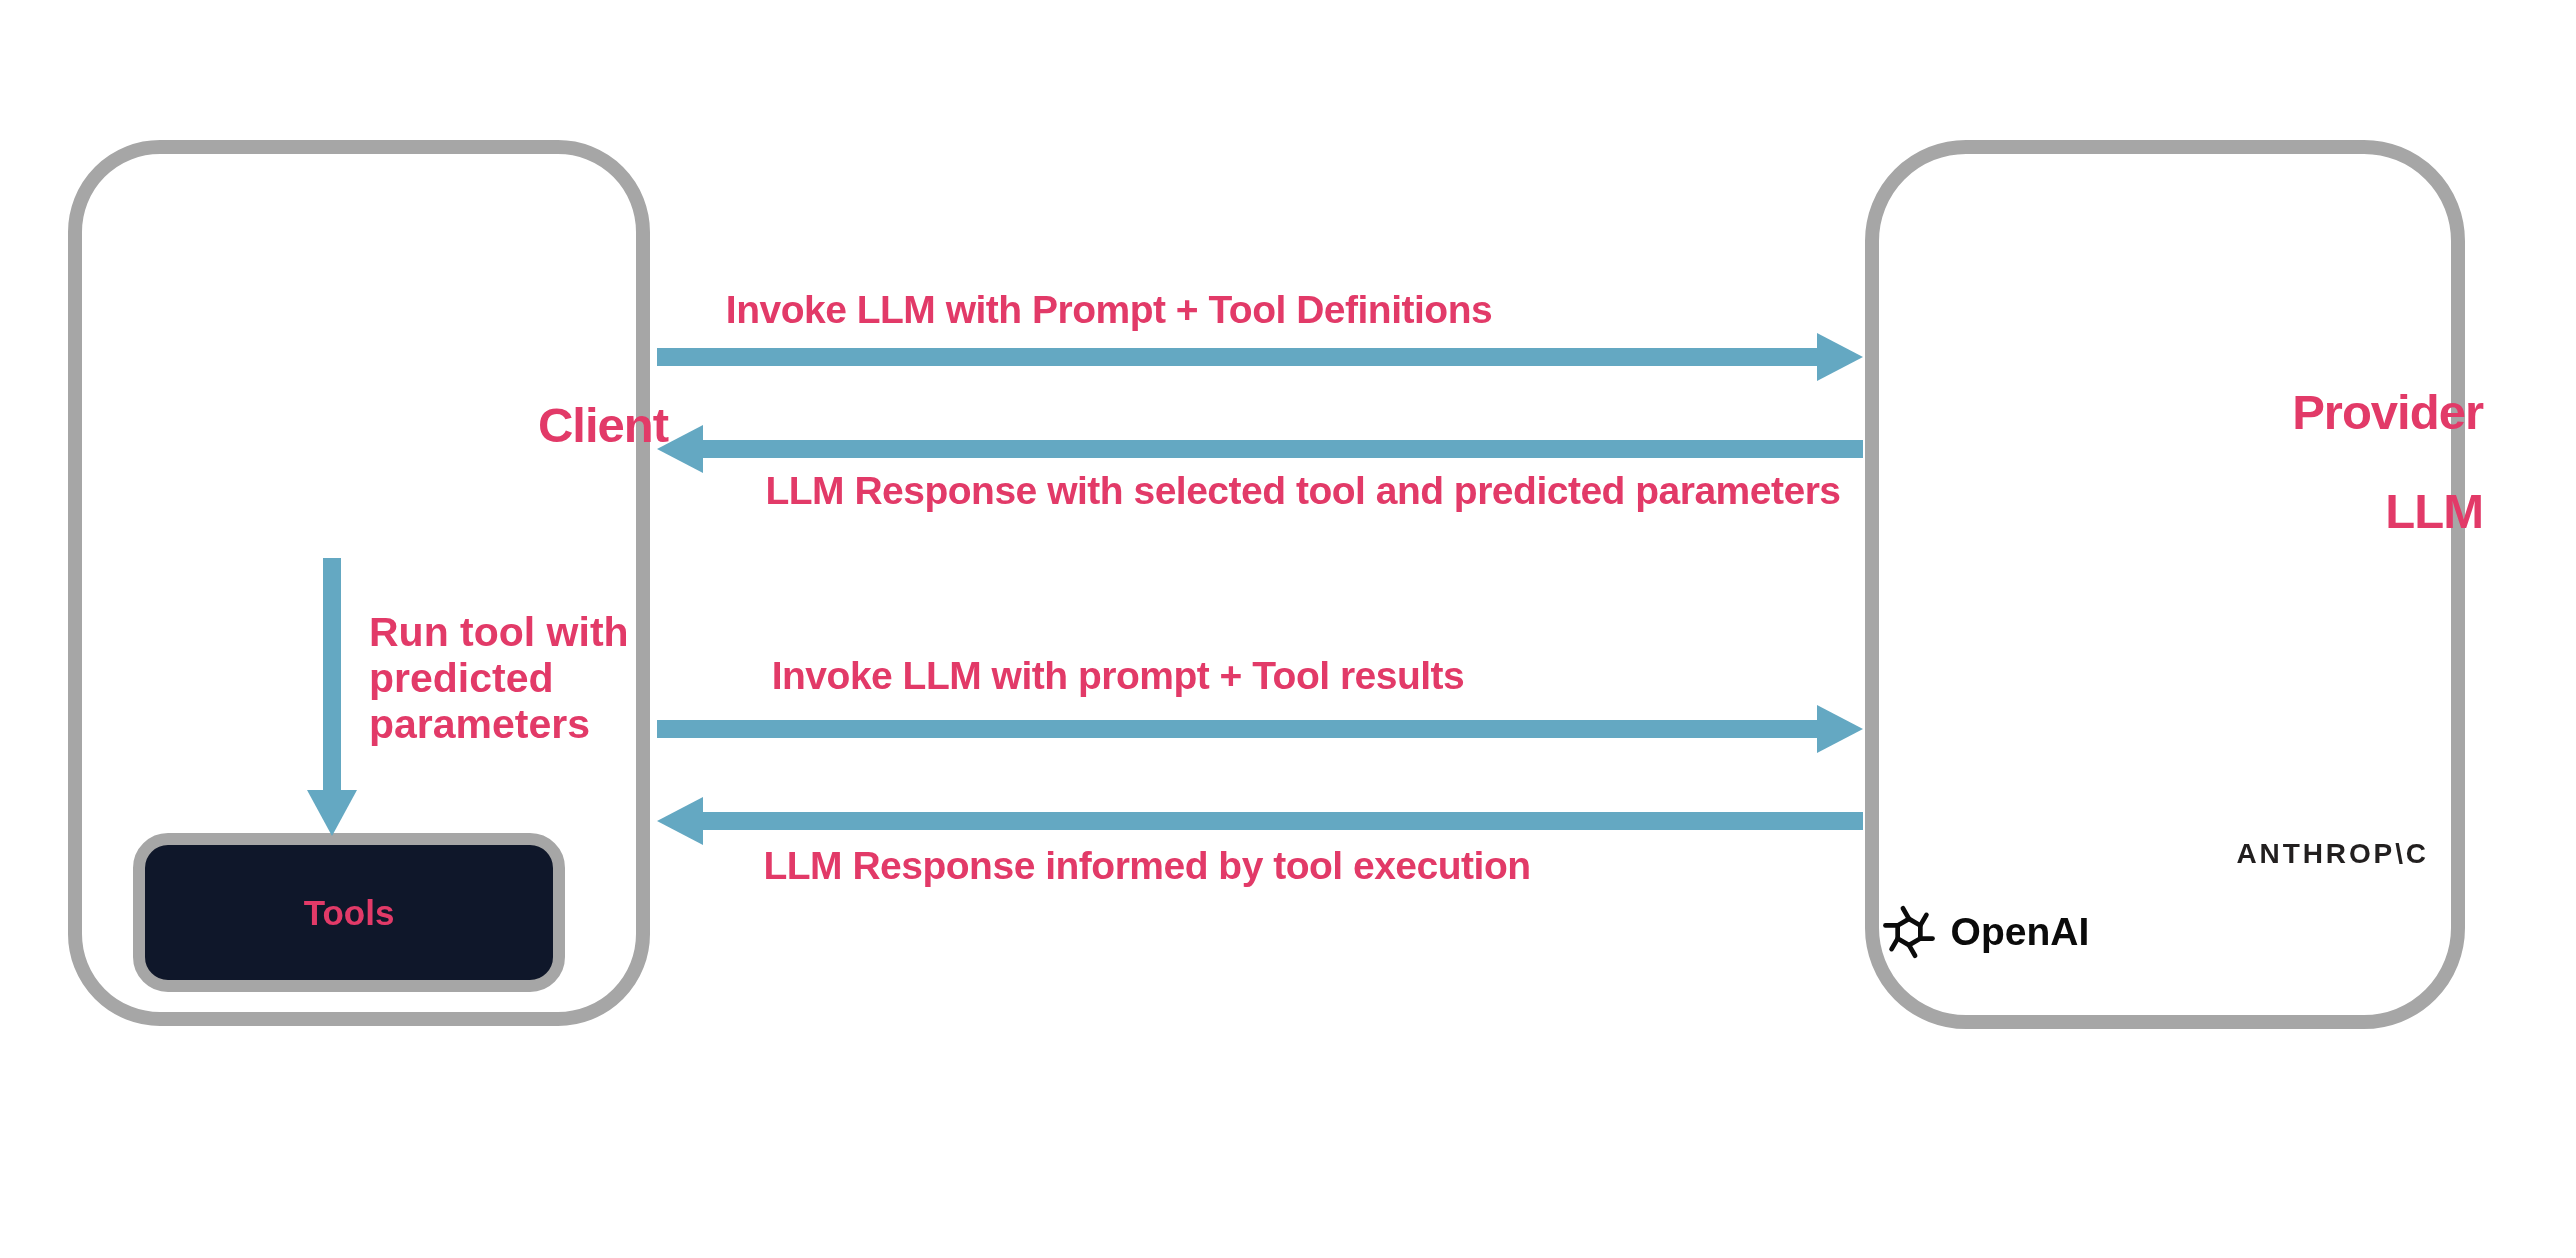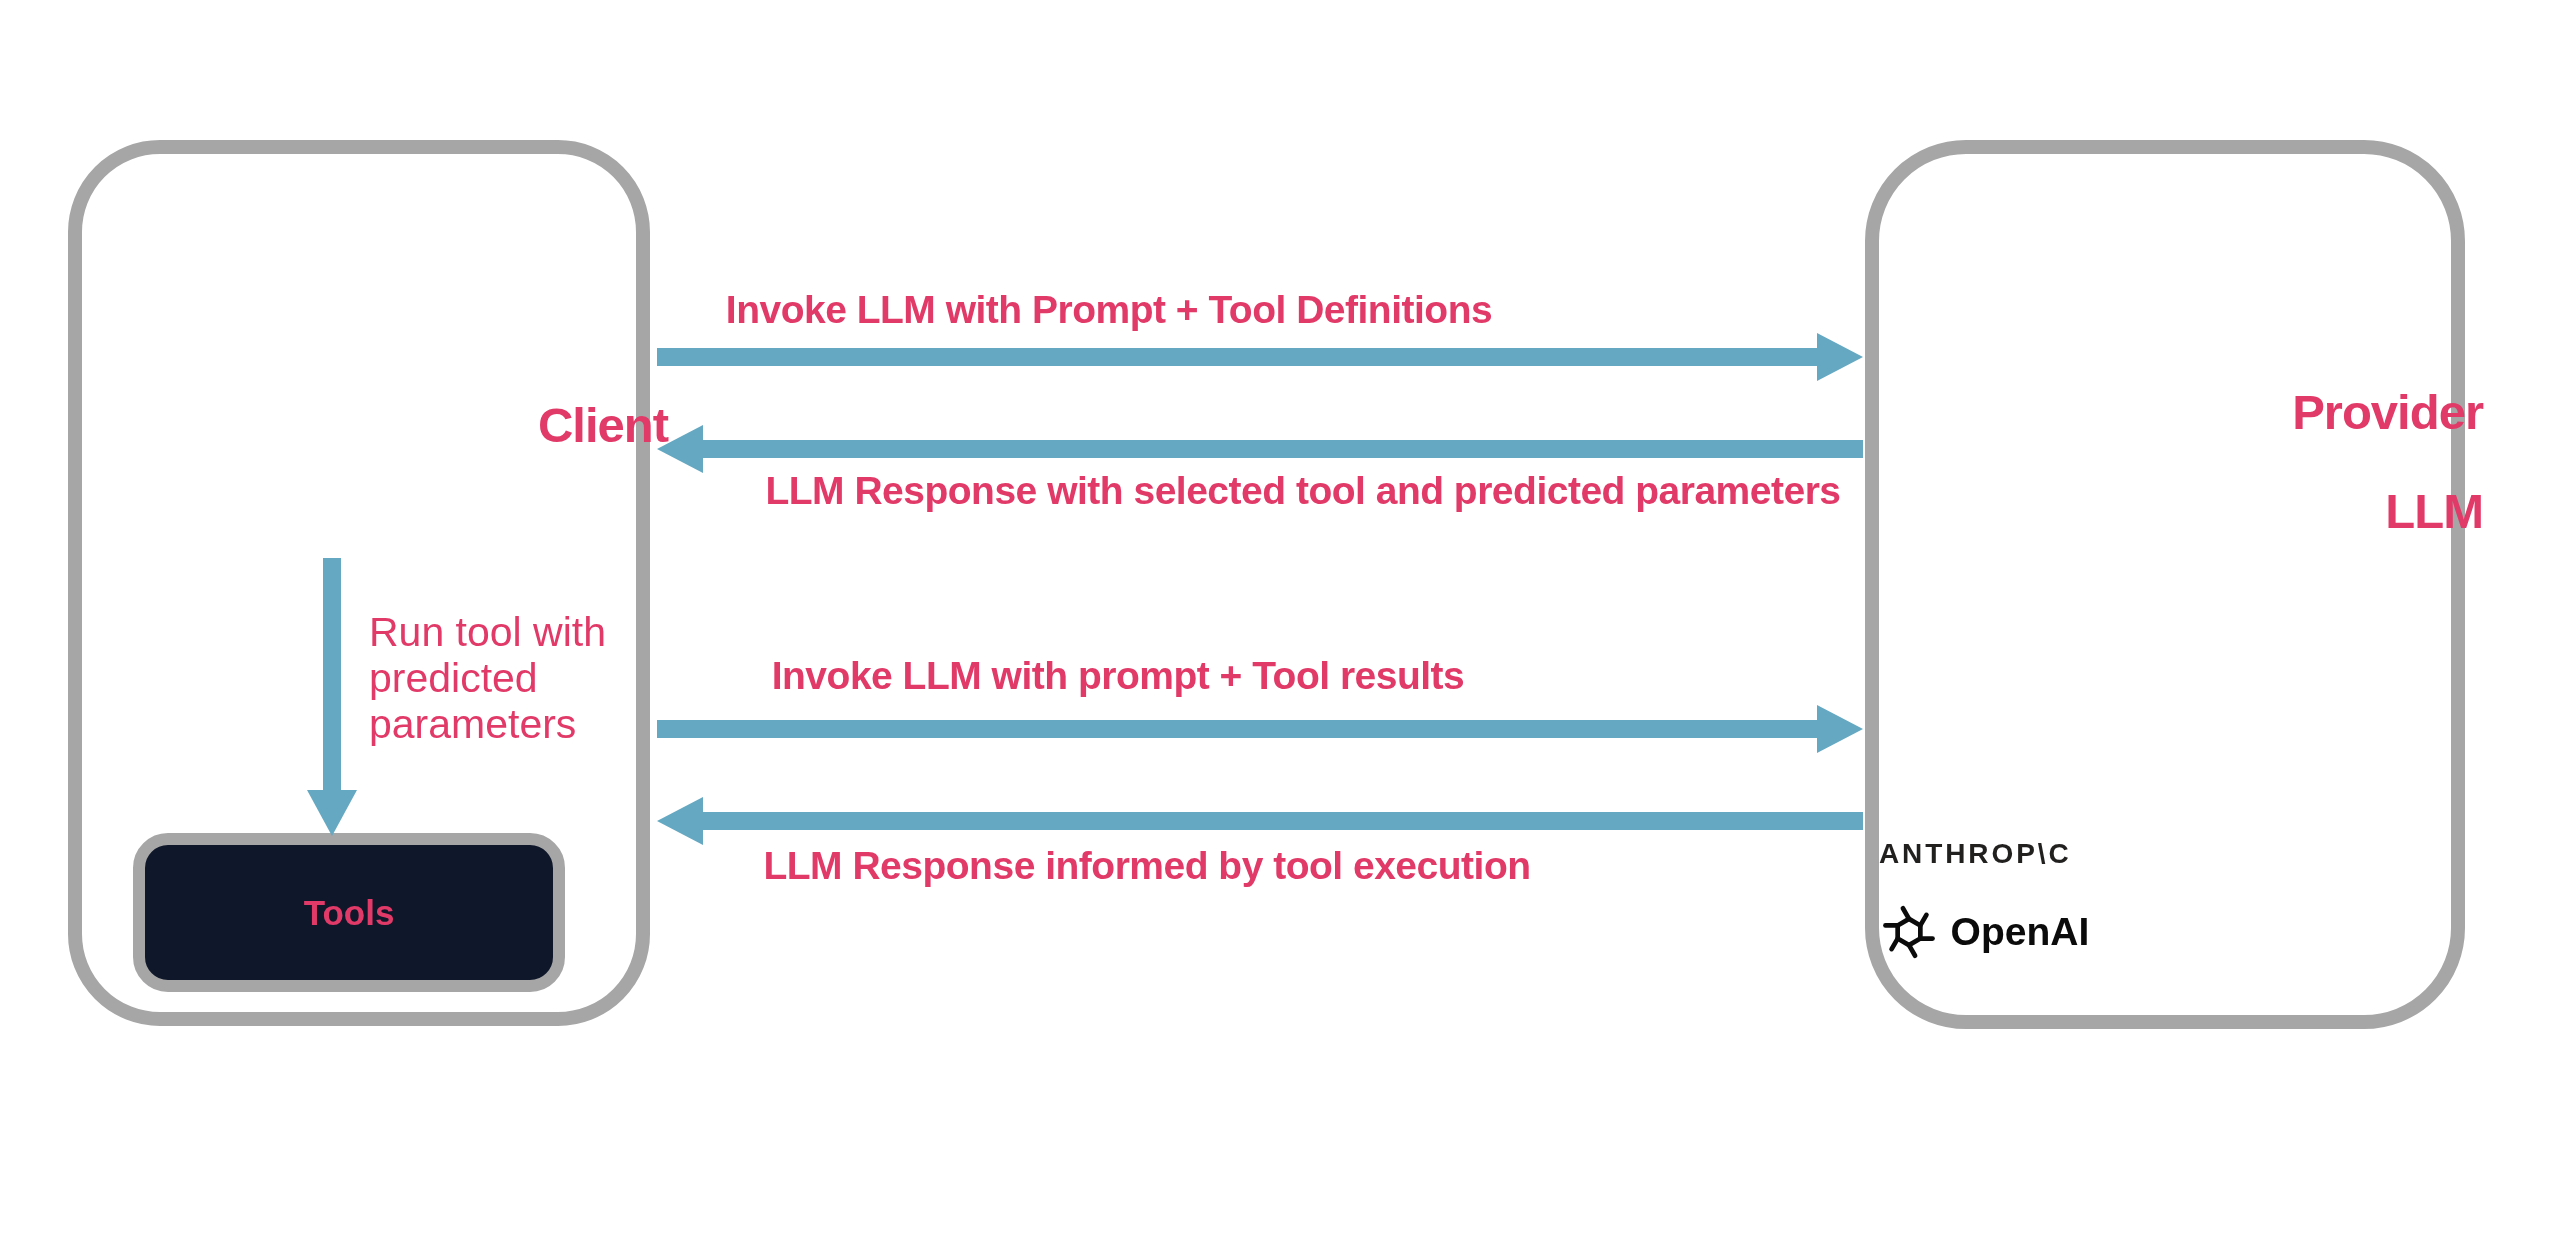--- a/index.html
+++ b/index.html
@@ -35,24 +35,24 @@
               font-weight:700;font-size:39px;line-height:48px;letter-spacing:-0.5px;}
   #flow-label-1{left:1109px;top:286px;}
   #flow-label-2{left:1303px;top:467px;}
   #flow-label-3{left:1118px;top:652px;}
   #flow-label-4{left:1147px;top:842px;}
 
   
   #run-arrow{position:absolute;left:307px;top:558px;width:50px;display:flex;flex-direction:column;align-items:center;}
   #run-arrow .v-shaft{width:18.4px;height:232px;background:#64a8c2;}
   #run-arrow .head-down{width:0;height:0;border-left:25px solid transparent;border-right:25px solid transparent;border-top:46px solid #64a8c2;}
-  #run-label{position:absolute;left:369px;top:609px;color:#e23a68;font-weight:400;font-size:41px;line-height:46px;}
+  #run-label{position:absolute;left:369px;top:609px;color:#e23a68;font-weight:700;font-size:41px;line-height:46px;}
 
   
-  #anthropic-logo{position:absolute;left:1879px;top:838px;width:647px;text-align:left;
+  #anthropic-logo{position:absolute;left:1782px;top:838px;width:647px;text-align:right;
                   color:#221f1f;font-weight:700;font-size:28px;letter-spacing:2.9px;}
   #openai-logo{position:absolute;left:1879px;top:902px;width:571px;display:flex;align-items:center;gap:11.6px;}
   #openai-logo .openai-text{color:#0b0b0b;font-weight:700;font-size:39px;}
 </style>
 </head>
 <body>
 
 <div id="canvas">
 
   <div id="client-box" class="big-box">

